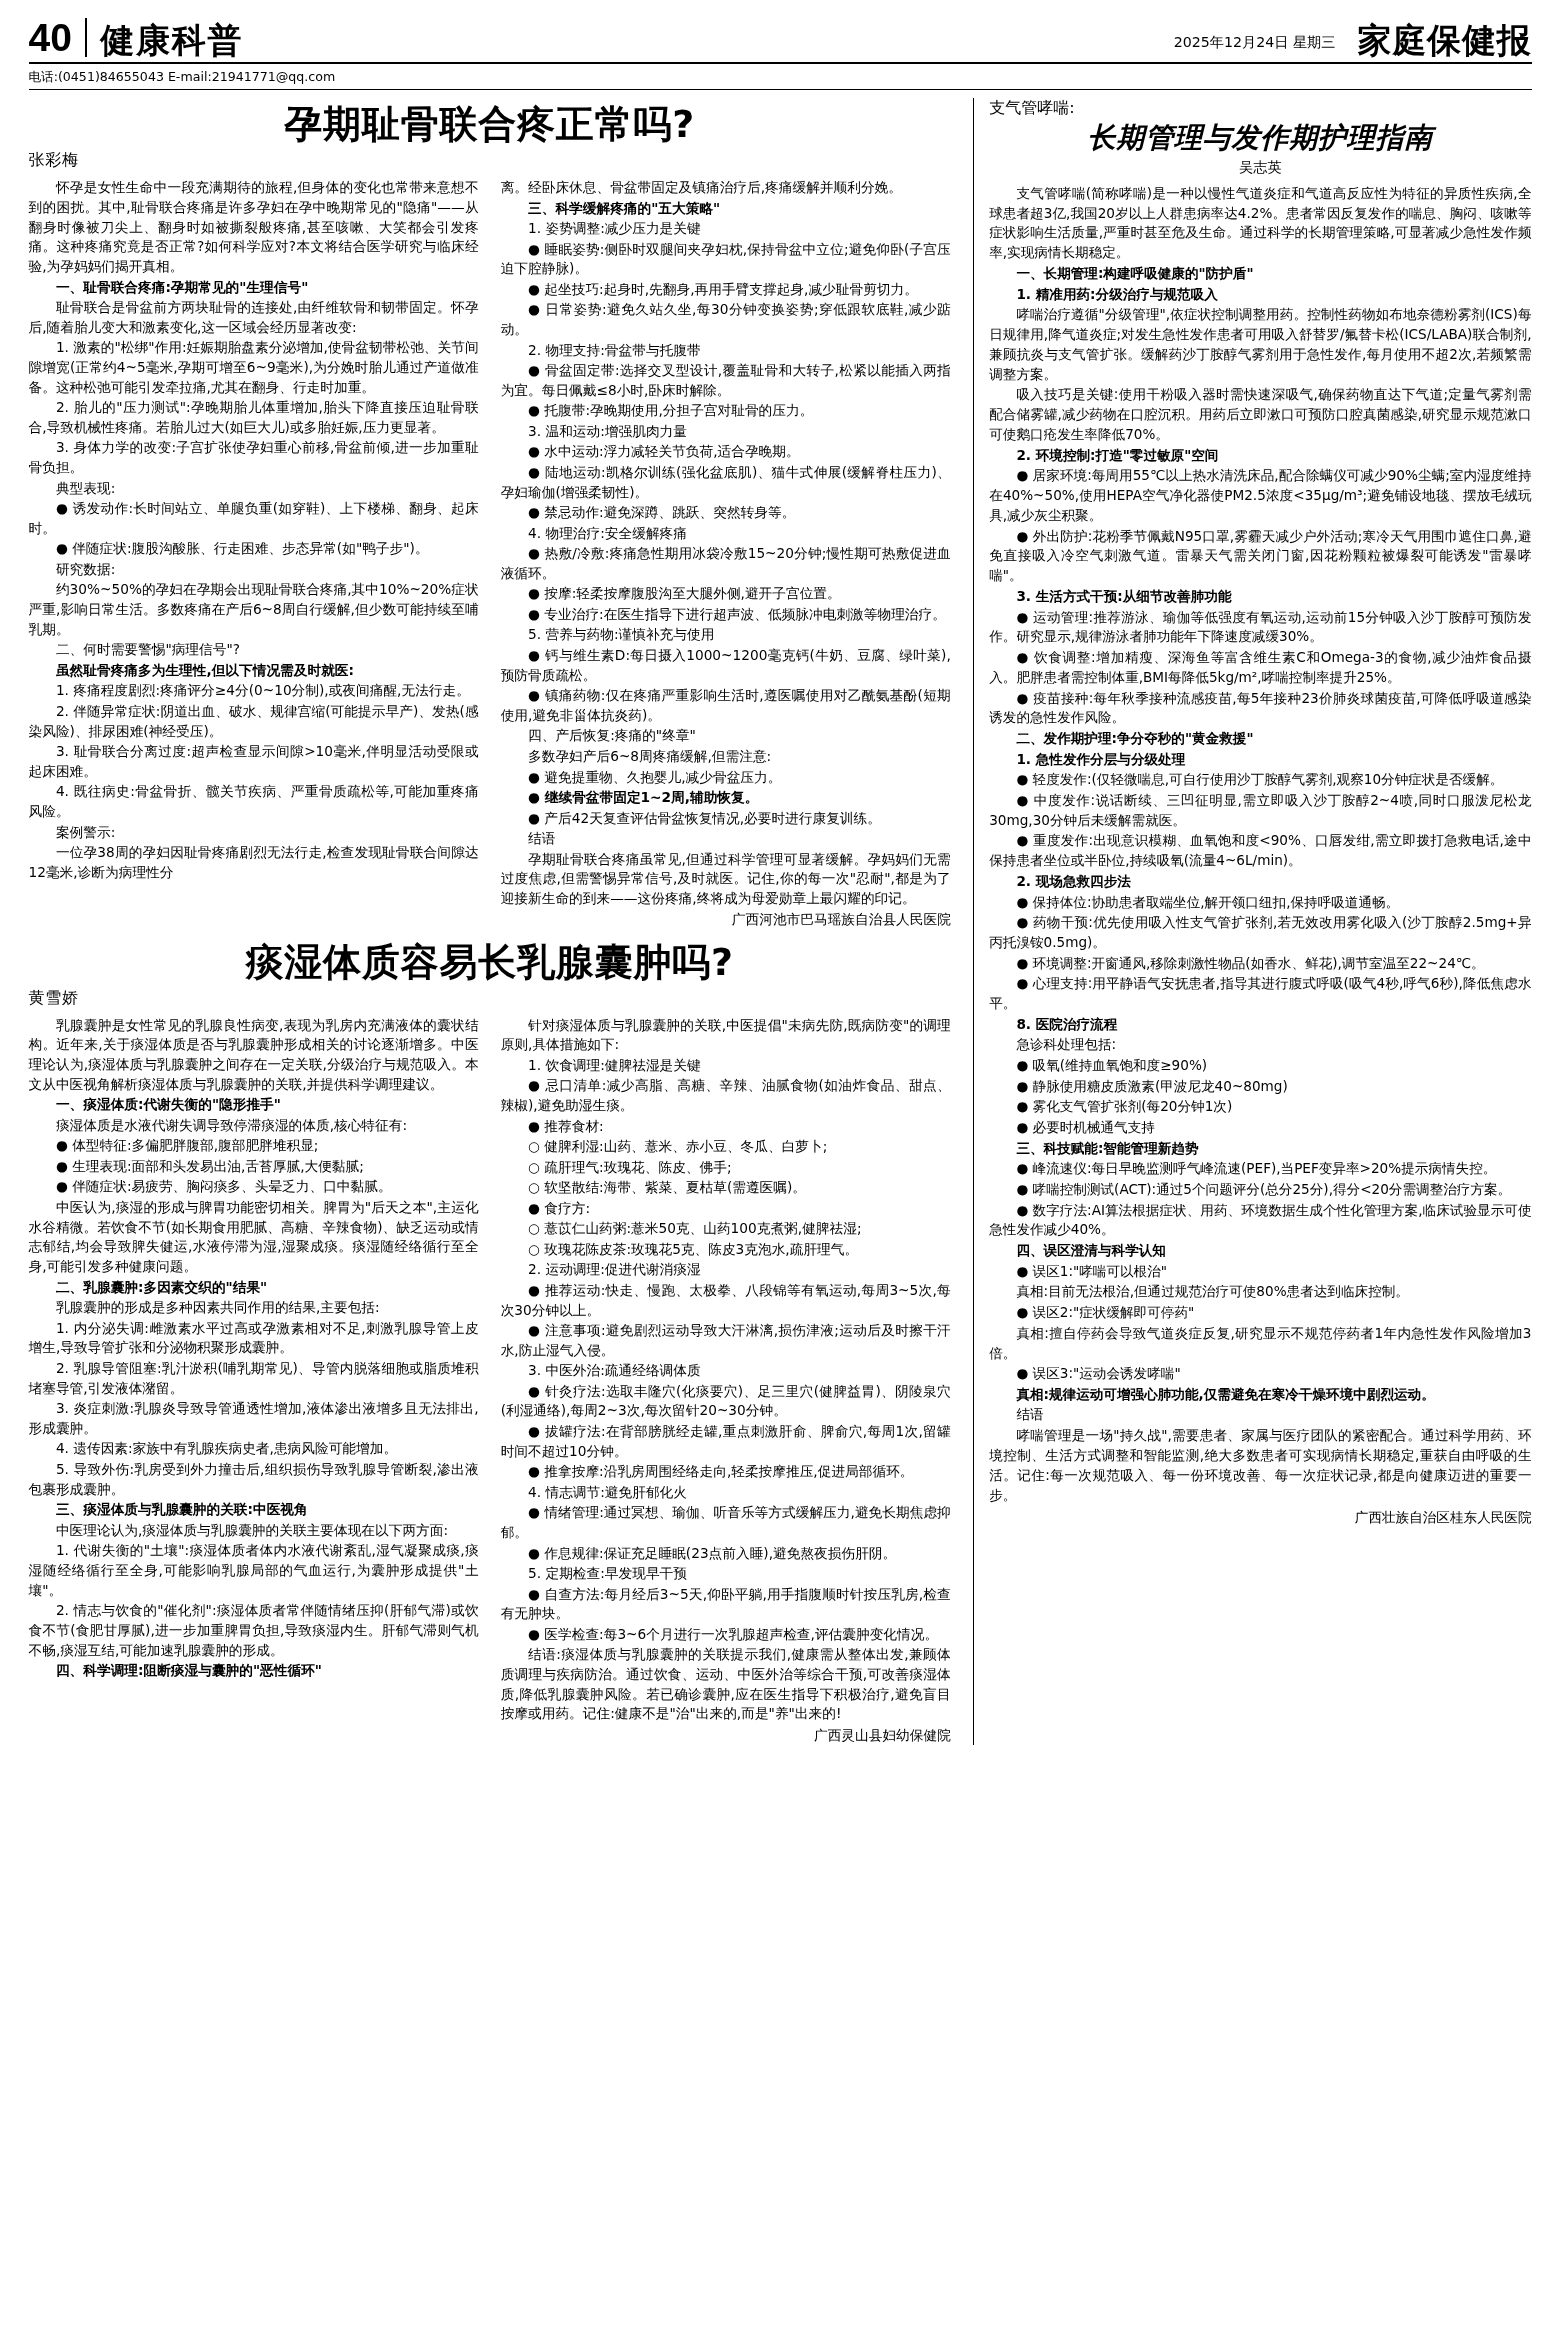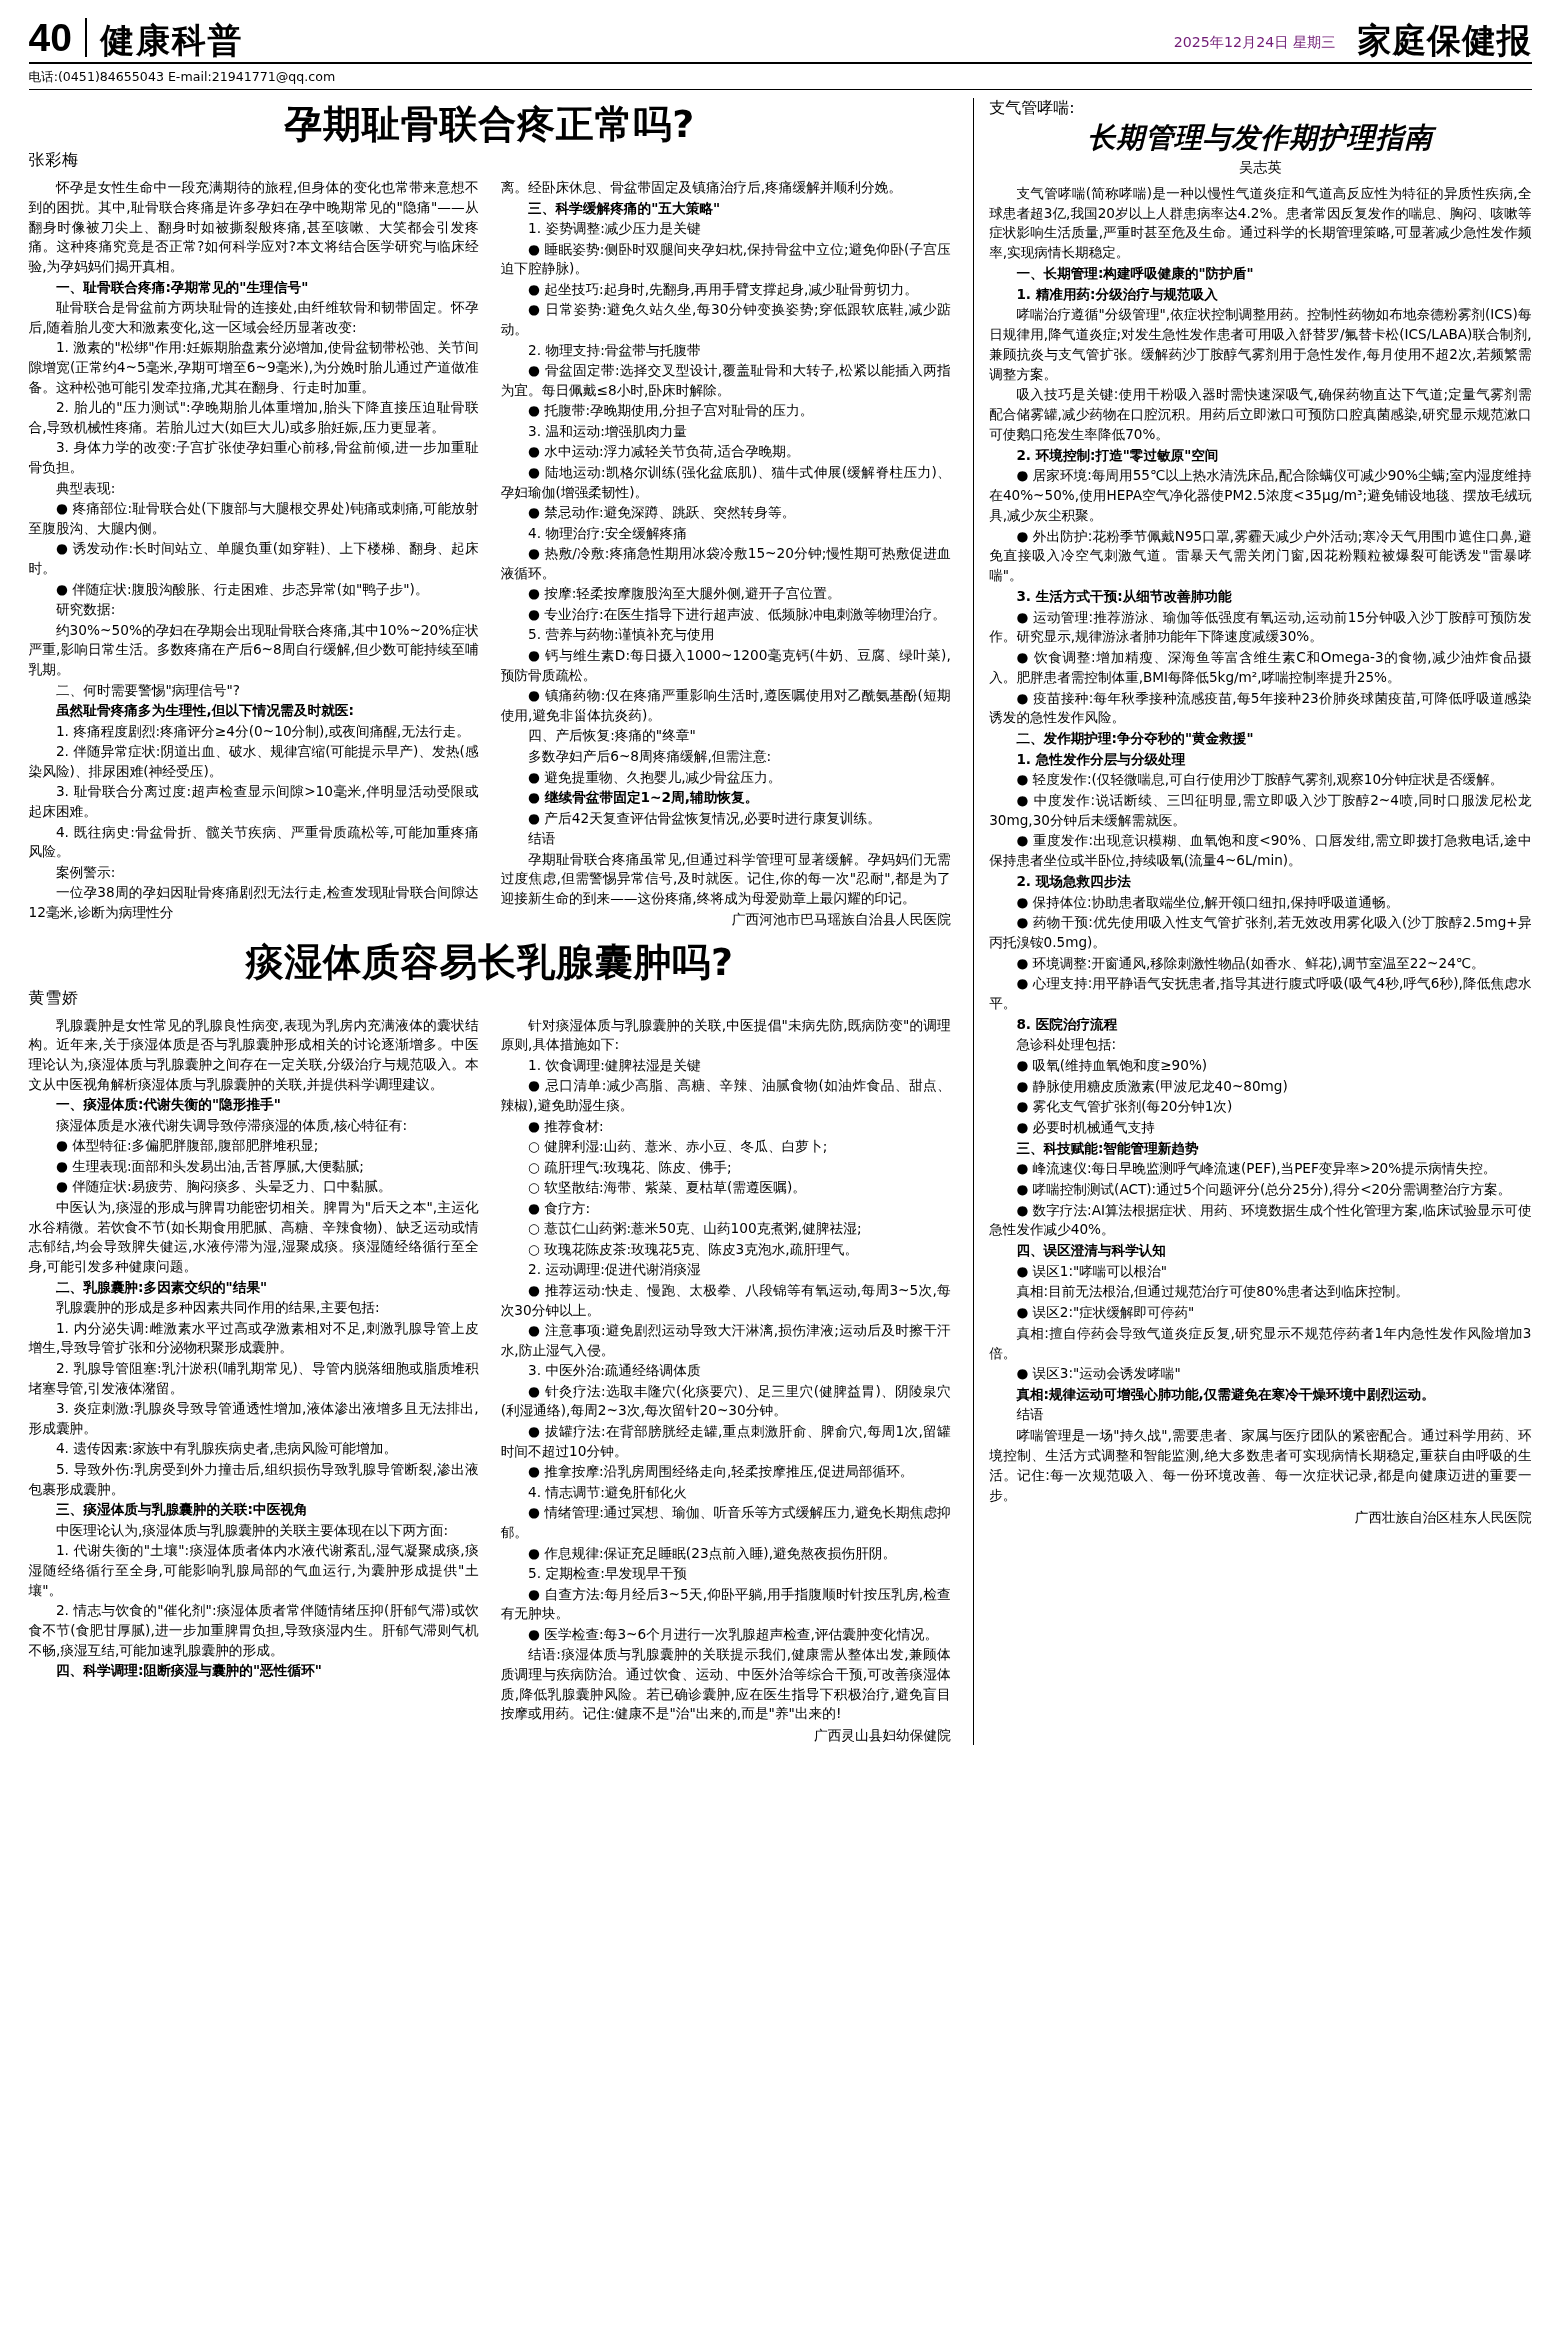--- a/index.html
+++ b/index.html
@@ -5,21 +5,21 @@
   html,body{margin:0;padding:0;background:#fff;}
   body{width:1560px;font-family:"DejaVu Sans","Liberation Sans",sans-serif;color:#000;}
   .page{width:1560px;min-height:2330px;background:#fff;box-sizing:border-box;padding:18.4px 28.5px 8.4px 28.5px;position:relative;}
 
   
   .masthead{display:flex;align-items:flex-end;border-bottom:2.5px solid #000;padding-bottom:5px;}
   .pagenum{font-size:39px;font-weight:bold;line-height:1;padding-right:13.4px;font-family:"Liberation Sans",sans-serif;}
   .vbar{width:1.7px;background:#000;height:39px;margin-right:13.4px;}
   .section-title{font-size:34px;font-weight:bold;letter-spacing:1.7px;line-height:1;}
   .mast-spacer{flex:1;}
-  .mast-date{font-size:14.2px;color:#701a75;padding-bottom:5px;padding-right:22px;}
+  .mast-date{font-size:14.2px;color:#000000;padding-bottom:5px;padding-right:22px;}
   .paper-name{font-size:34px;font-weight:bold;letter-spacing:0.8px;line-height:1;}
   .contactbar{font-size:12.6px;padding:4.2px 0 3.4px 0;border-bottom:1.7px solid #000;}
 
   
   .content{display:flex;gap:0;margin-top:8.4px;}
   .left{width:934px;padding-right:11.7px;box-sizing:border-box;}
   .rulev{width:1.7px;background:#000;margin:0 10px;align-self:stretch;}
   .right{flex:1;padding-left:5px;box-sizing:border-box;}
 
   
@@ -68,21 +68,20 @@
         <div class="byline">张彩梅</div>
         <div class="cols2">
           <div class="col">
             <p class="ind">怀孕是女性生命中一段充满期待的旅程,但身体的变化也常带来意想不到的困扰。其中,耻骨联合疼痛是许多孕妇在孕中晚期常见的"隐痛"——从翻身时像被刀尖上、翻身时如被撕裂般疼痛,甚至咳嗽、大笑都会引发疼痛。这种疼痛究竟是否正常?如何科学应对?本文将结合医学研究与临床经验,为孕妈妈们揭开真相。</p>
             <p class="h">一、耻骨联合疼痛:孕期常见的"生理信号"</p>
             <p class="ind">耻骨联合是骨盆前方两块耻骨的连接处,由纤维软骨和韧带固定。怀孕后,随着胎儿变大和激素变化,这一区域会经历显著改变:</p>
             <p class="ind">1. 激素的"松绑"作用:妊娠期胎盘素分泌增加,使骨盆韧带松弛、关节间隙增宽(正常约4~5毫米,孕期可增至6~9毫米),为分娩时胎儿通过产道做准备。这种松弛可能引发牵拉痛,尤其在翻身、行走时加重。</p>
             <p class="ind">2. 胎儿的"压力测试":孕晚期胎儿体重增加,胎头下降直接压迫耻骨联合,导致机械性疼痛。若胎儿过大(如巨大儿)或多胎妊娠,压力更显著。</p>
             <p class="ind">3. 身体力学的改变:子宫扩张使孕妇重心前移,骨盆前倾,进一步加重耻骨负担。</p>
             <p class="ind">典型表现:</p>
-            <p class="ind">● 疼痛部位:耻骨联合处(下腹部与大腿根交界处)钝痛或刺痛,可能放射至腹股沟、大腿内侧。</p>
             <p class="ind">● 诱发动作:长时间站立、单腿负重(如穿鞋)、上下楼梯、翻身、起床时。</p>
             <p class="ind">● 伴随症状:腹股沟酸胀、行走困难、步态异常(如"鸭子步")。</p>
             <p class="ind">研究数据:</p>
             <p class="ind">约30%~50%的孕妇在孕期会出现耻骨联合疼痛,其中10%~20%症状严重,影响日常生活。多数疼痛在产后6~8周自行缓解,但少数可能持续至哺乳期。</p>
             <p class="ind">二、何时需要警惕"病理信号"?</p>
             <p class="h">虽然耻骨疼痛多为生理性,但以下情况需及时就医:</p>
             <p class="ind">1. 疼痛程度剧烈:疼痛评分≥4分(0~10分制),或夜间痛醒,无法行走。</p>
             <p class="ind">2. 伴随异常症状:阴道出血、破水、规律宫缩(可能提示早产)、发热(感染风险)、排尿困难(神经受压)。</p>
             <p class="ind">3. 耻骨联合分离过度:超声检查显示间隙&gt;10毫米,伴明显活动受限或起床困难。</p>
             <p class="ind">4. 既往病史:骨盆骨折、髋关节疾病、严重骨质疏松等,可能加重疼痛风险。</p>

